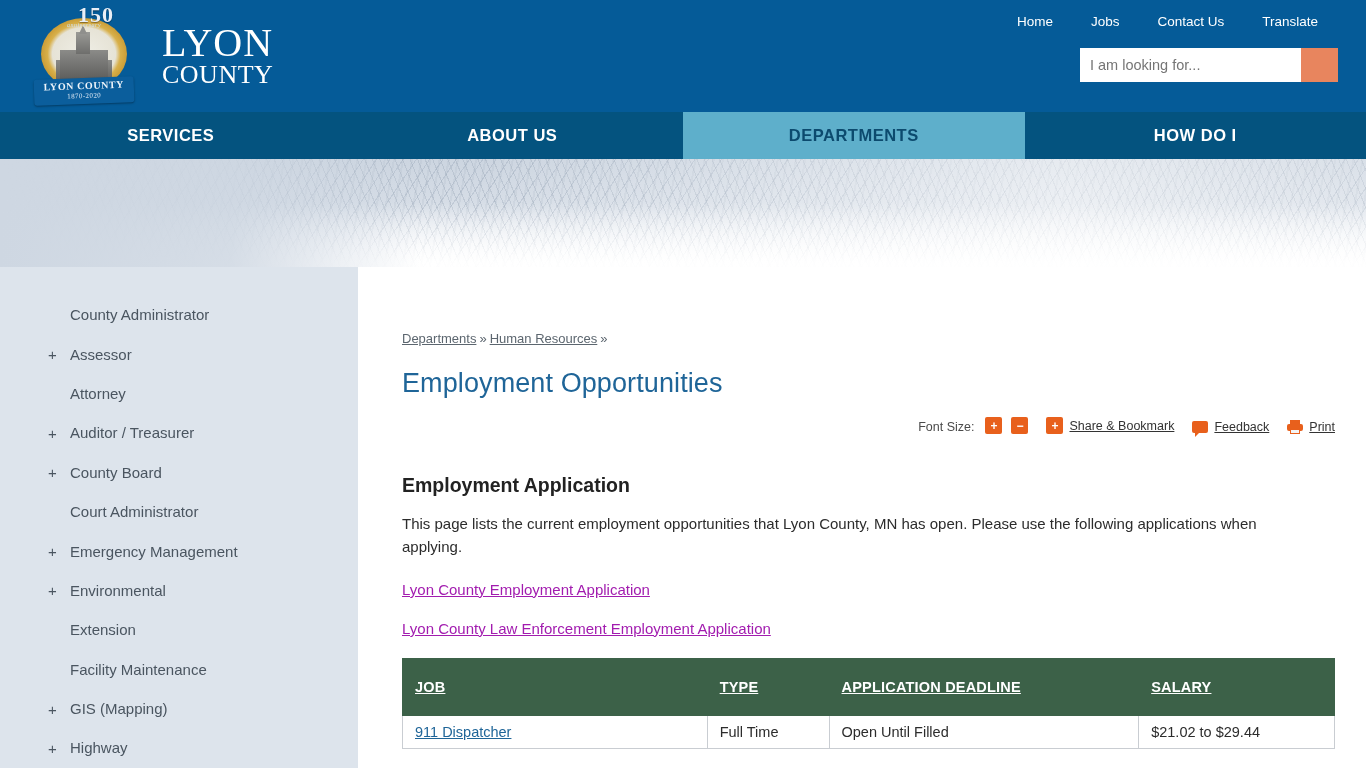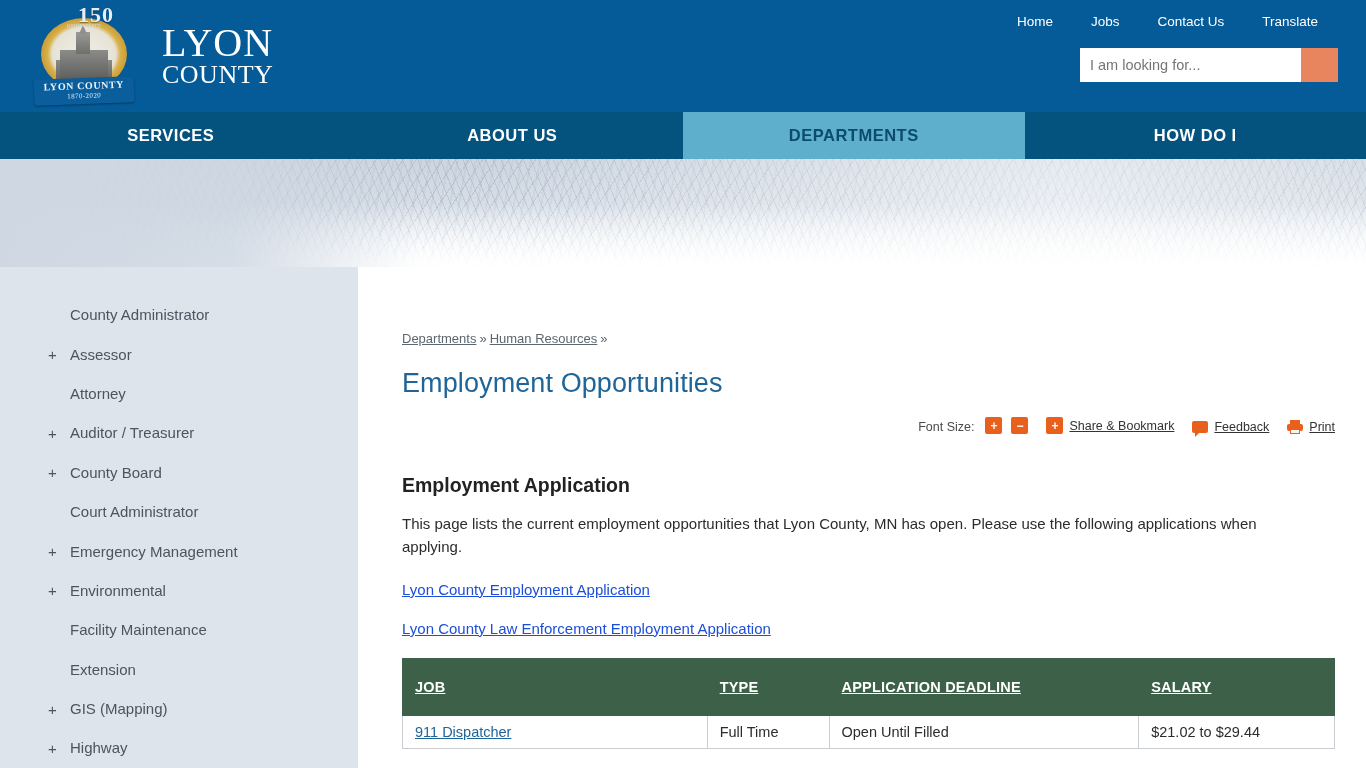--- a/index.html
+++ b/index.html
@@ -302,21 +302,21 @@
     margin-top: 11px;
     font-size: 15px;
     line-height: 1.52;
     color: #2c2c2c;
     max-width: 890px;
   }
   .doc-link {
     display: block;
     margin-top: 22px;
     font-size: 15px;
-    color: #1d4ed8;
+    color: #a21caf;
     text-decoration: underline;
     cursor: pointer;
   }
 
   #job-type-select {
     margin-top: 25px;
     width: 226px; height: 31px;
     padding: 0 8px;
     font-size: 14.5px;
     font-family: "Liberation Sans", sans-serif;
@@ -437,24 +437,24 @@
     </div>
     <div class="side-item">
       <span class="plus">+</span>
       <span>Emergency Management</span>
     </div>
     <div class="side-item">
       <span class="plus">+</span>
       <span>Environmental</span>
     </div>
     <div class="side-item">
+      <span>Extension</span>
+    </div>
+    <div class="side-item">
       <span>Facility Maintenance</span>
-    </div>
-    <div class="side-item">
-      <span>Extension</span>
     </div>
     <div class="side-item">
       <span class="plus">+</span>
       <span>GIS (Mapping)</span>
     </div>
     <div class="side-item">
       <span class="plus">+</span>
       <span>Highway</span>
     </div>
   </div>

